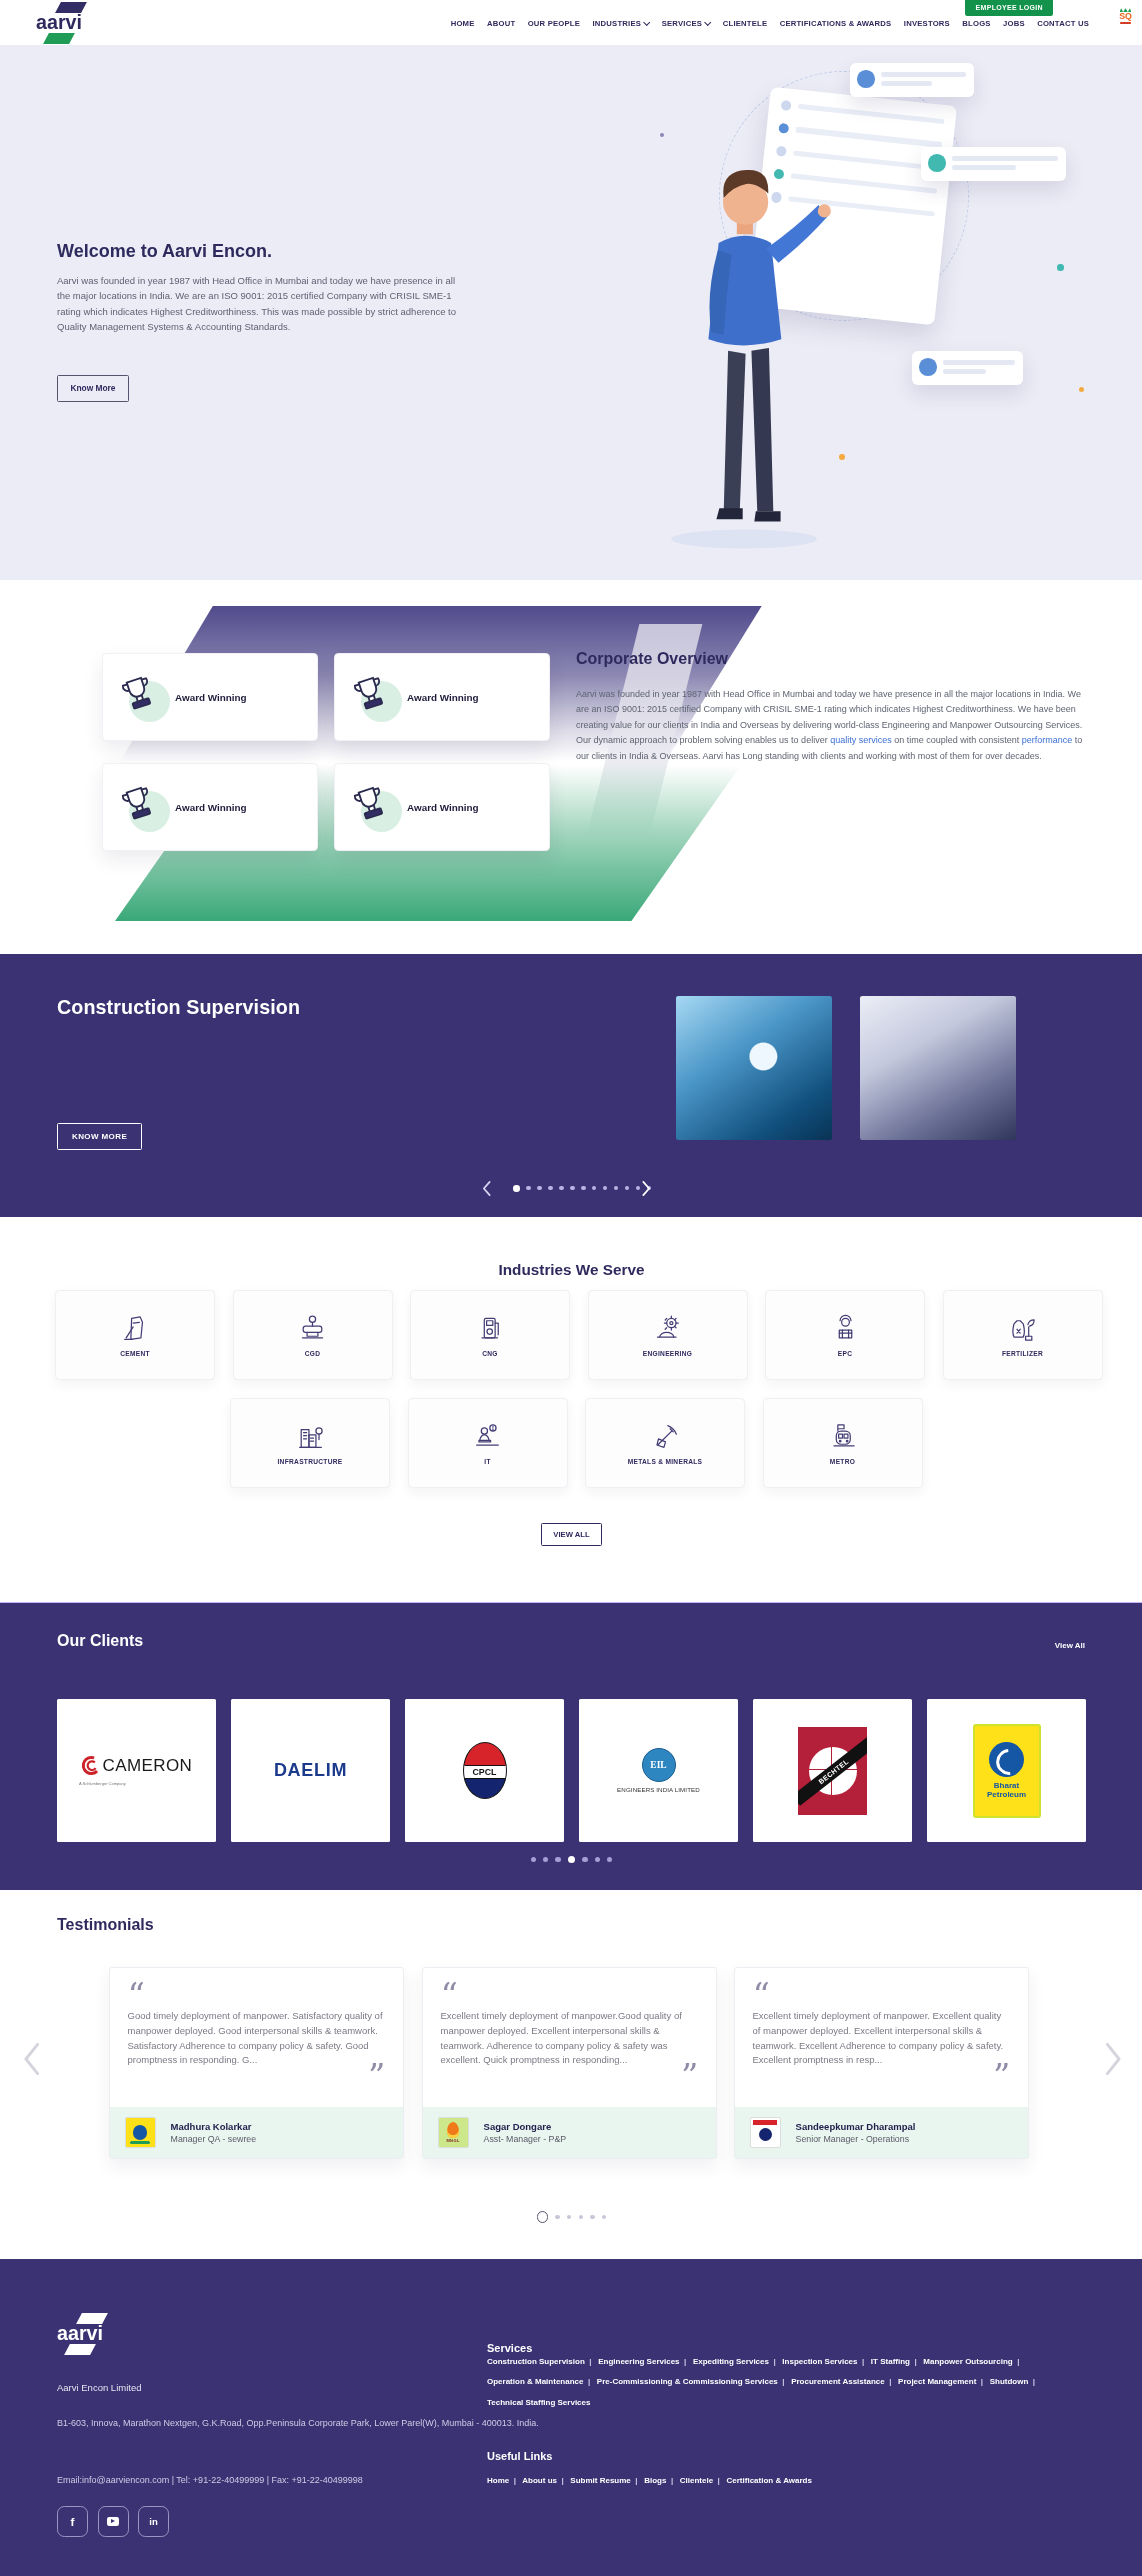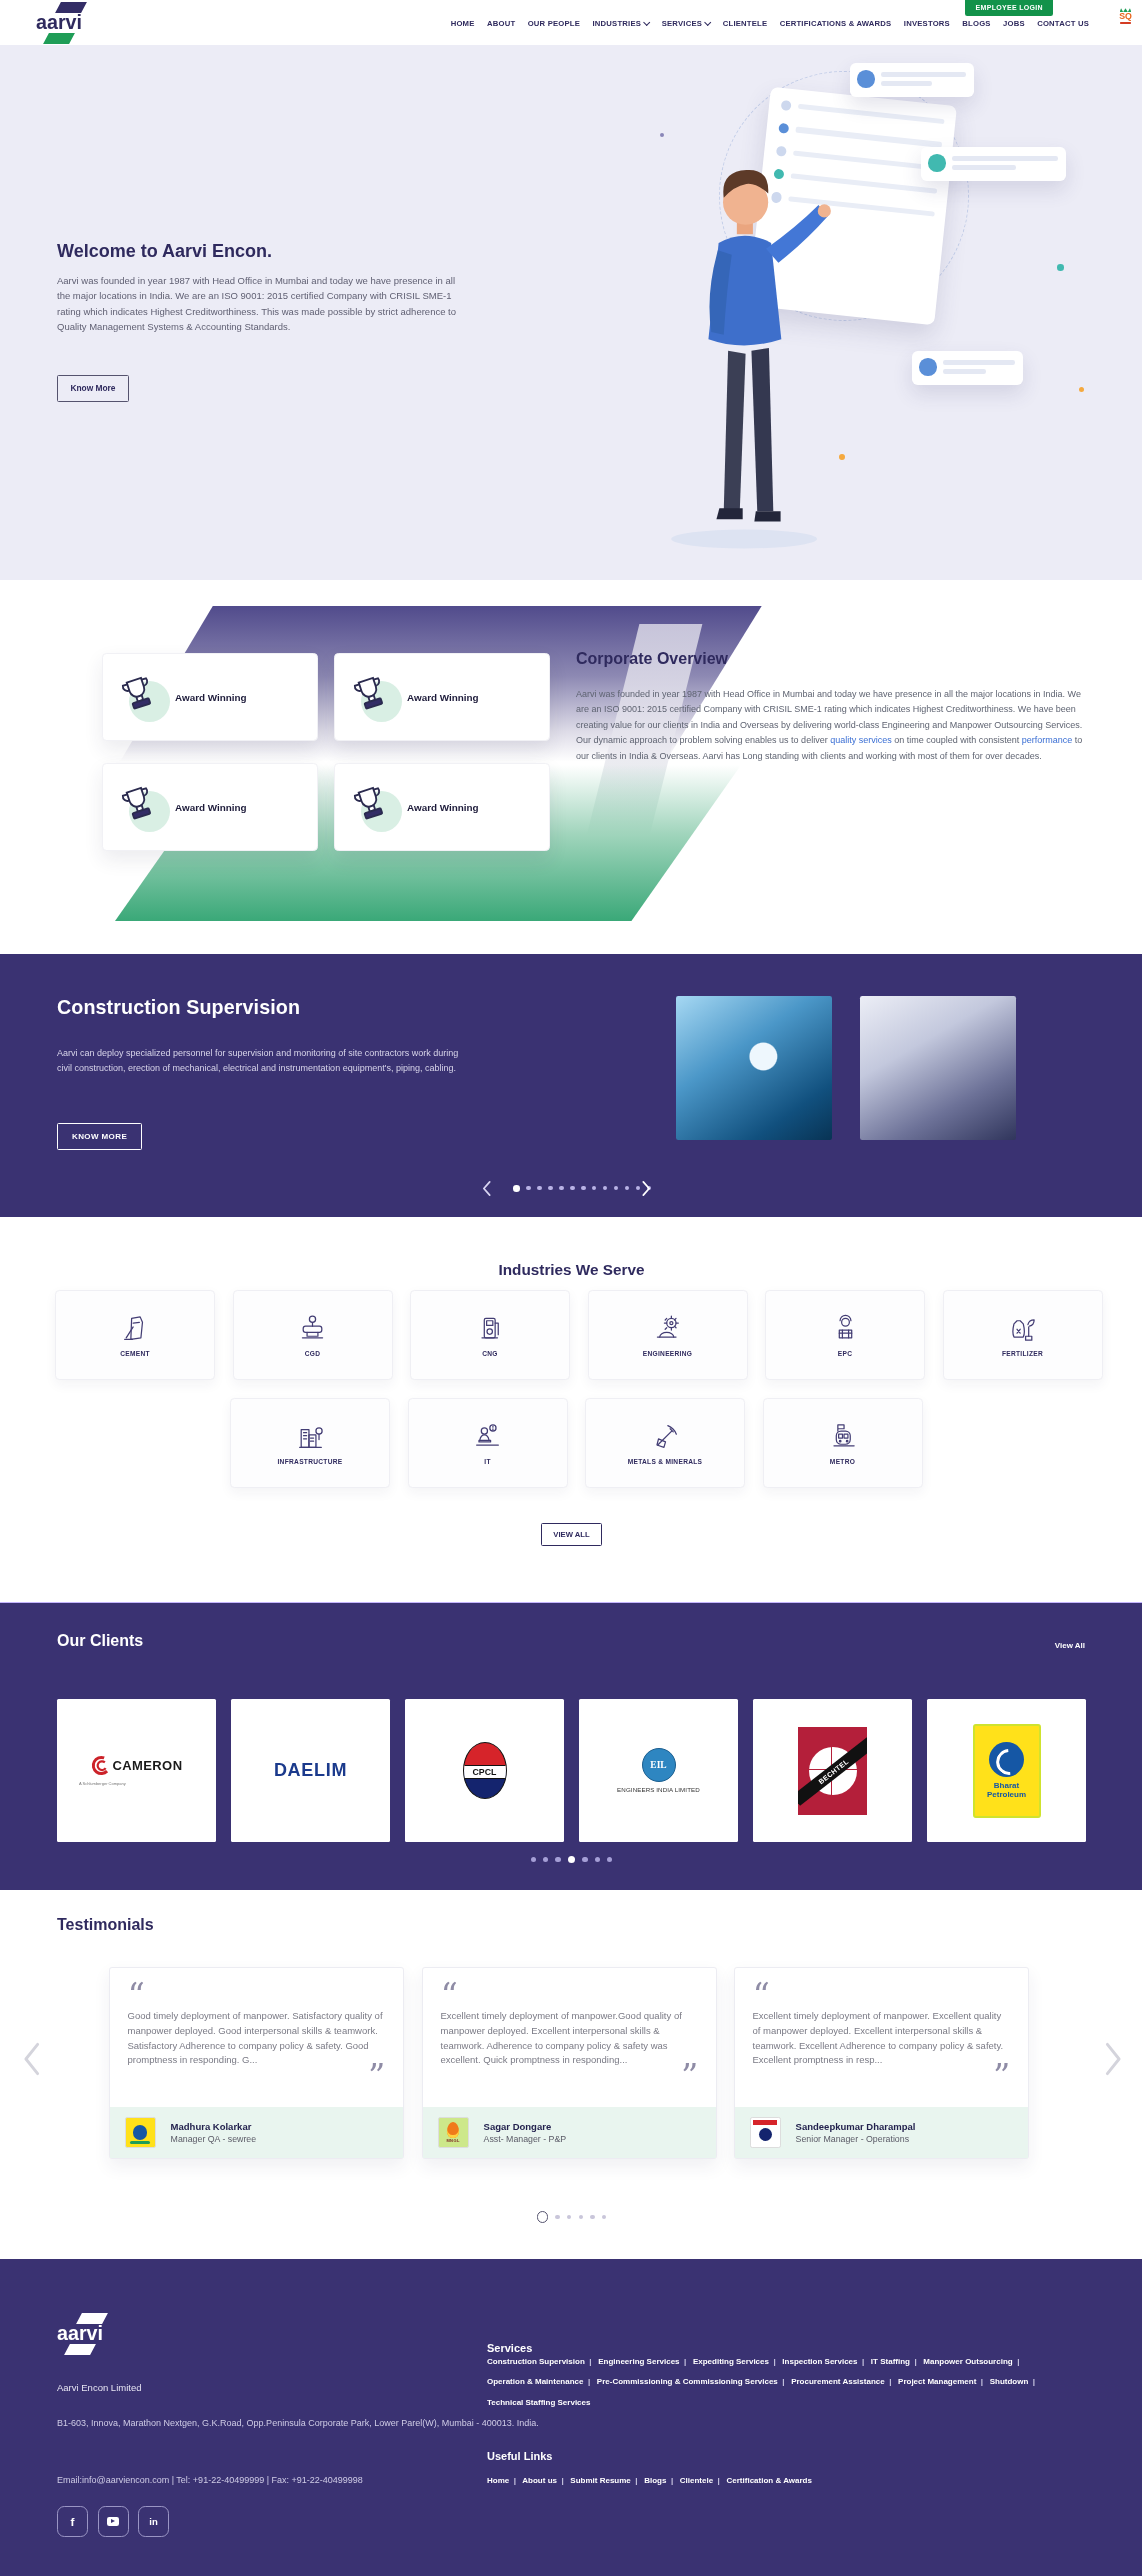--- a/index.html
+++ b/index.html
@@ -104,21 +104,21 @@
   #view-all .ghost-btn{padding:5.8px 11.7px;font-size:7.7px;border-color:#2f2a5e;}
 
   
   #clients{top:1603px;left:0;width:1143px;height:288px;background:#3a3272;}
   #clients h2{position:absolute;left:57px;top:29px;margin:0;font-size:16px;color:#fff;}
   #clients .view-all{position:absolute;right:58px;top:38px;font-size:8px;font-weight:bold;color:#fff;cursor:pointer;}
   #client-row{left:57px;top:96px;width:1029px;display:flex;justify-content:space-between;}
   .client-card{width:159px;height:143px;background:#fff;border-radius:1.5px;display:flex;flex-direction:column;
      align-items:center;justify-content:center;gap:4.4px;cursor:pointer;}
   .cameron-row{display:flex;align-items:center;gap:2.9px;}
-  .cameron-name{font-size:13px;font-weight:bold;color:#1a1a1a;letter-spacing:0.4px;}
+  .cameron-name{font-size:17px;font-weight:normal;color:#1a1a1a;letter-spacing:0.4px;}
   .cameron-sub{font-size:4px;color:#777;align-self:flex-start;margin-left:22px;}
   .cpcl-oval{position:relative;width:42px;height:55px;border-radius:50%;border:1.5px solid #111;
      background:linear-gradient(180deg,#d6242a 0 46%,#14246e 46% 100%);overflow:hidden;}
   .cpcl-band{position:absolute;left:-4.4px;right:-4.4px;top:22px;height:12.4px;background:#fff;border-top:1.5px solid #111;border-bottom:1.5px solid #111;
      display:flex;align-items:center;justify-content:center;font-size:8.8px;font-weight:bold;color:#111;}
   .daelim{font-size:18px;font-weight:bold;color:#1b3a8c;letter-spacing:0.7px;}
   .eil-circ{width:32px;height:32px;border-radius:50%;background:#2e86c1;border:1.5px solid #1b5e8f;color:#fff;
      display:flex;align-items:center;justify-content:center;font-size:9.5px;font-weight:bold;font-family:"Liberation Serif",serif;}
   .eil-sub{font-size:6.2px;color:#333;letter-spacing:0.1px;}
   .bechtel-sq{position:relative;width:69px;height:88px;background:#b41f3a;overflow:hidden;display:flex;align-items:center;justify-content:center;}
@@ -378,21 +378,20 @@
         <span class="award-label">Award Winning</span>
       </div>
     </div>
 
     <h2>Corporate Overview</h2>
     <div class="ov-p"><span>Aarvi was founded in year 1987 with Head Office in Mumbai and today we have presence in all the major locations in India. We are an ISO 9001: 2015 certified Company with CRISIL SME-1 rating which indicates Highest Creditworthiness. We have been creating value for our clients in India and Overseas by delivering world-class Engineering and Manpower Outsourcing Services. Our dynamic approach to problem solving enables us to deliver </span><span class="ov-link">quality services</span><span> on time coupled with consistent </span><span class="ov-link">performance</span><span> to our clients in India &amp; Overseas. Aarvi has Long standing with clients and working with most of them for over decades.</span></div>
   </div>
 
   <div id="construction" class="abs">
     <h2>Construction Supervision</h2>
-    <div class="cs-p">Aarvi can deploy specialized personnel for supervision and monitoring of site contractors work during civil construction, erection of mechanical, electrical and instrumentation equipment's, piping, cabling.</div>
     <div class="white-btn">KNOW MORE</div>
     <div class="abs cs-img i1"></div>
     <div class="abs cs-img i2"></div>
     <div class="abs cs-img i3"></div>
   </div>
   <div class="abs car-arrow" style="left:478px;top:1179px;z-index:6;">
     <svg width="19" height="19" viewBox="0 0 26 26">
         <polyline points="16,4 8,13 16,22" fill="none" stroke="#d9d5f2" stroke-width="2.4" stroke-linecap="round" stroke-linejoin="round"></polyline>
       </svg>
   </div>

